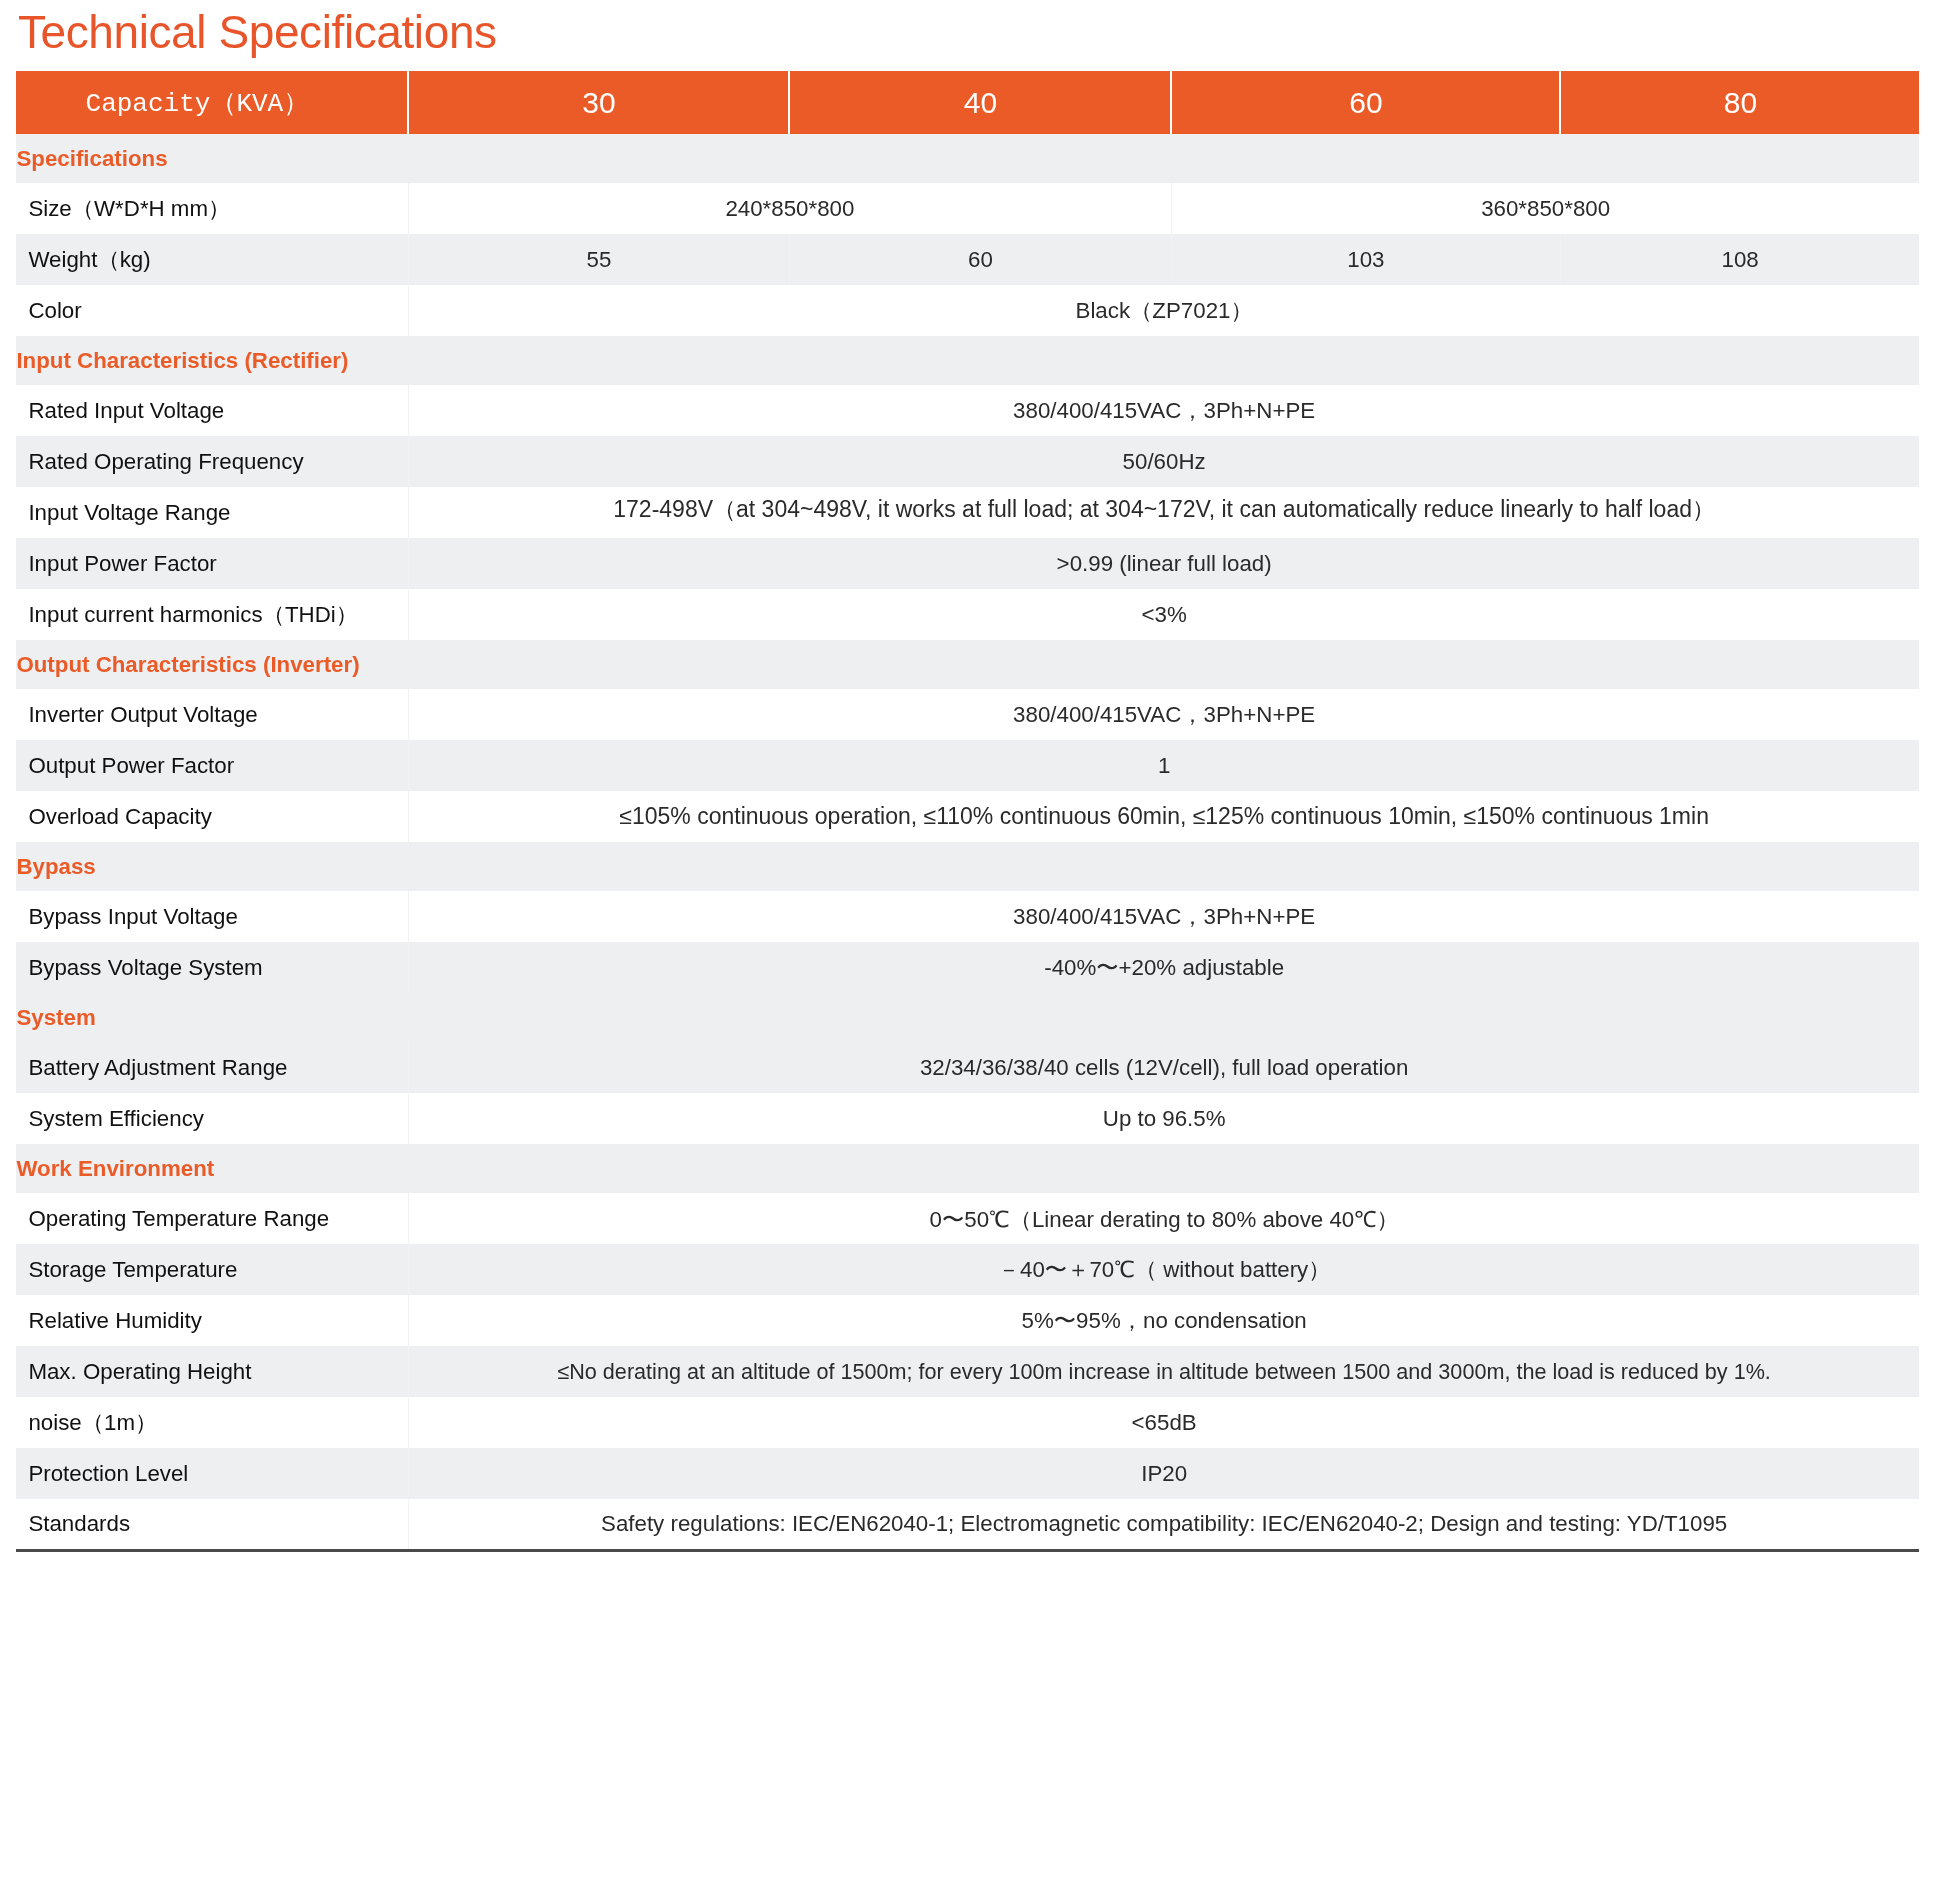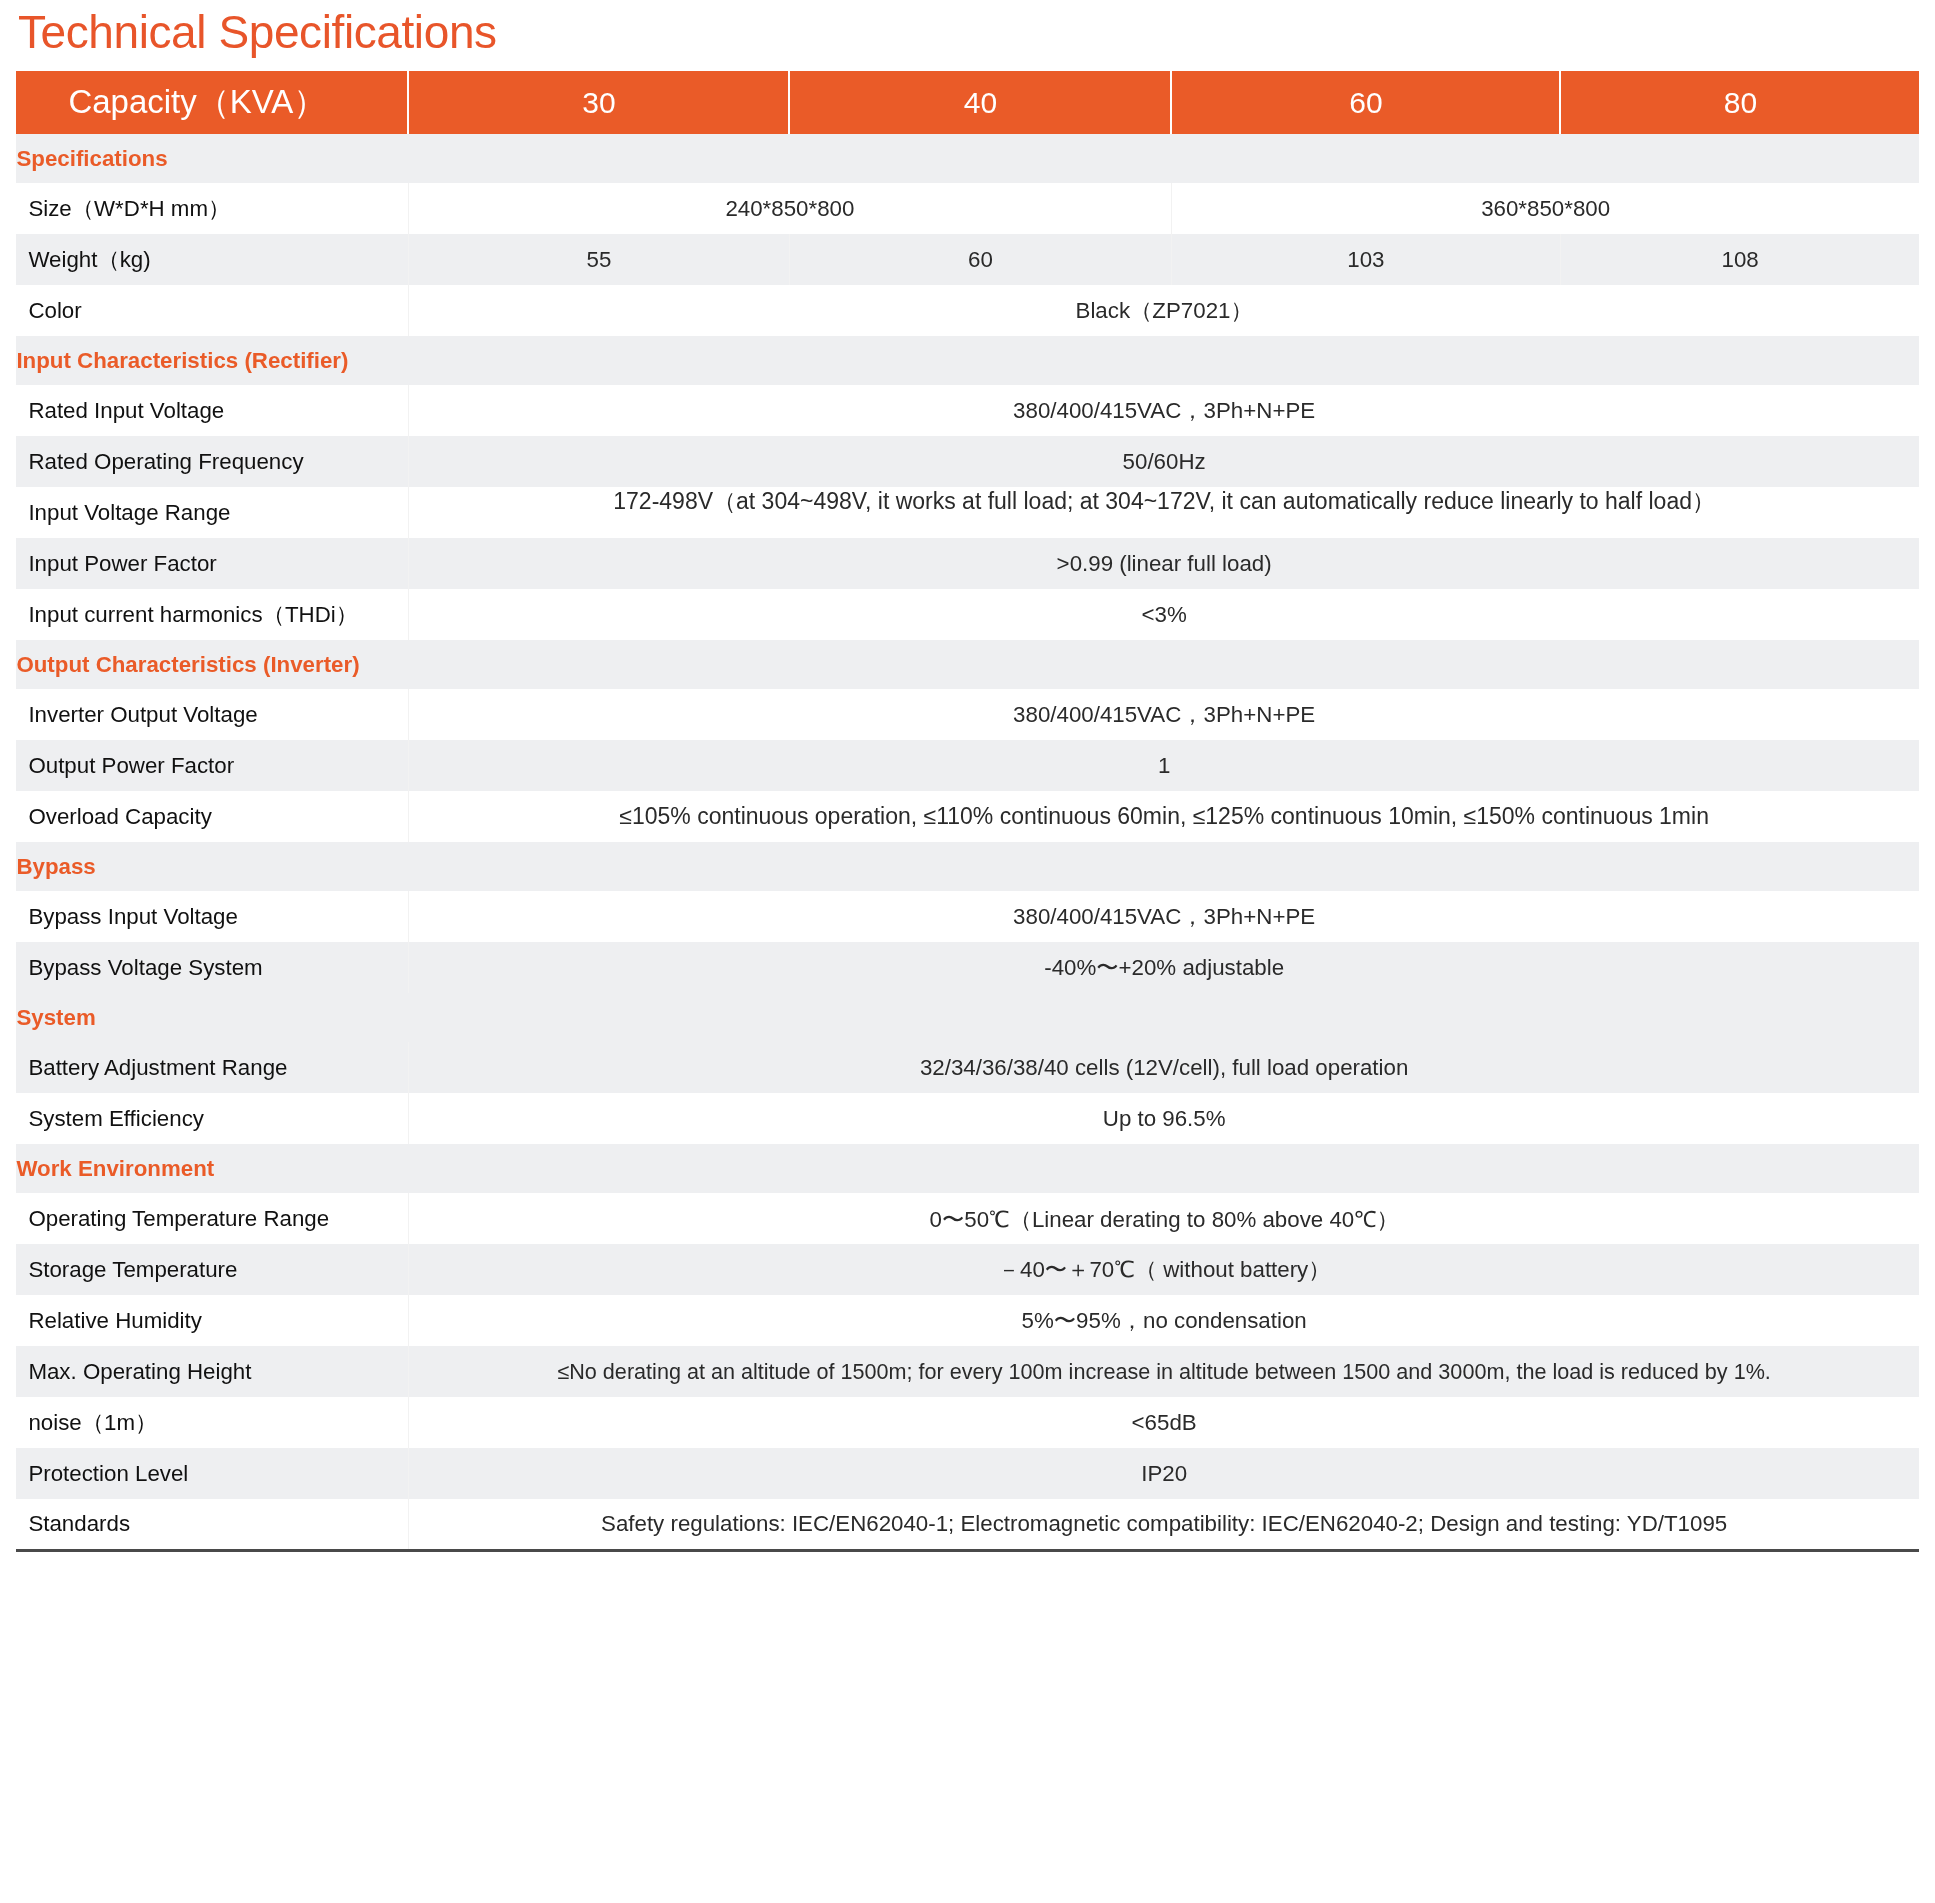--- a/index.html
+++ b/index.html
@@ -58,22 +58,23 @@
     background: #ea5b28;
     color: #ffffff;
     height: 63px;
     font-weight: 400;
     text-align: center;
     border-right: 2.2px solid #ffffff;
     font-size: 30px;
   }
   tr.header-row > th:last-child { border-right: none; }
   tr.header-row > th.capacity-cell {
-    font-size: 33px;
+    font-size: 26px;
     padding-right: 29px;
+    font-family: Liberation Mono, monospace;
   }
 
   
   tr.section-row > td {
     background: #eeeff1;
     height: 49px;
     color: #ea5b28;
     font-weight: bold;
     font-size: 22.3px;
     padding-left: 0;
@@ -106,21 +107,21 @@
   td.val.wide  { font-size: 23px; }
 
   
   td.val.overflow-wrap {
     position: relative;
     overflow: visible;
   }
   .overflow-text {
     position: absolute;
     left: 50%;
-    top: 0;
+    top: 8px;
     transform: translateX(-50%);
     width: 1400px;
     text-align: center;
     font-size: 23px;
     line-height: 1.25;
     pointer-events: none;
   }
 </style>
 </head>
 <body>

